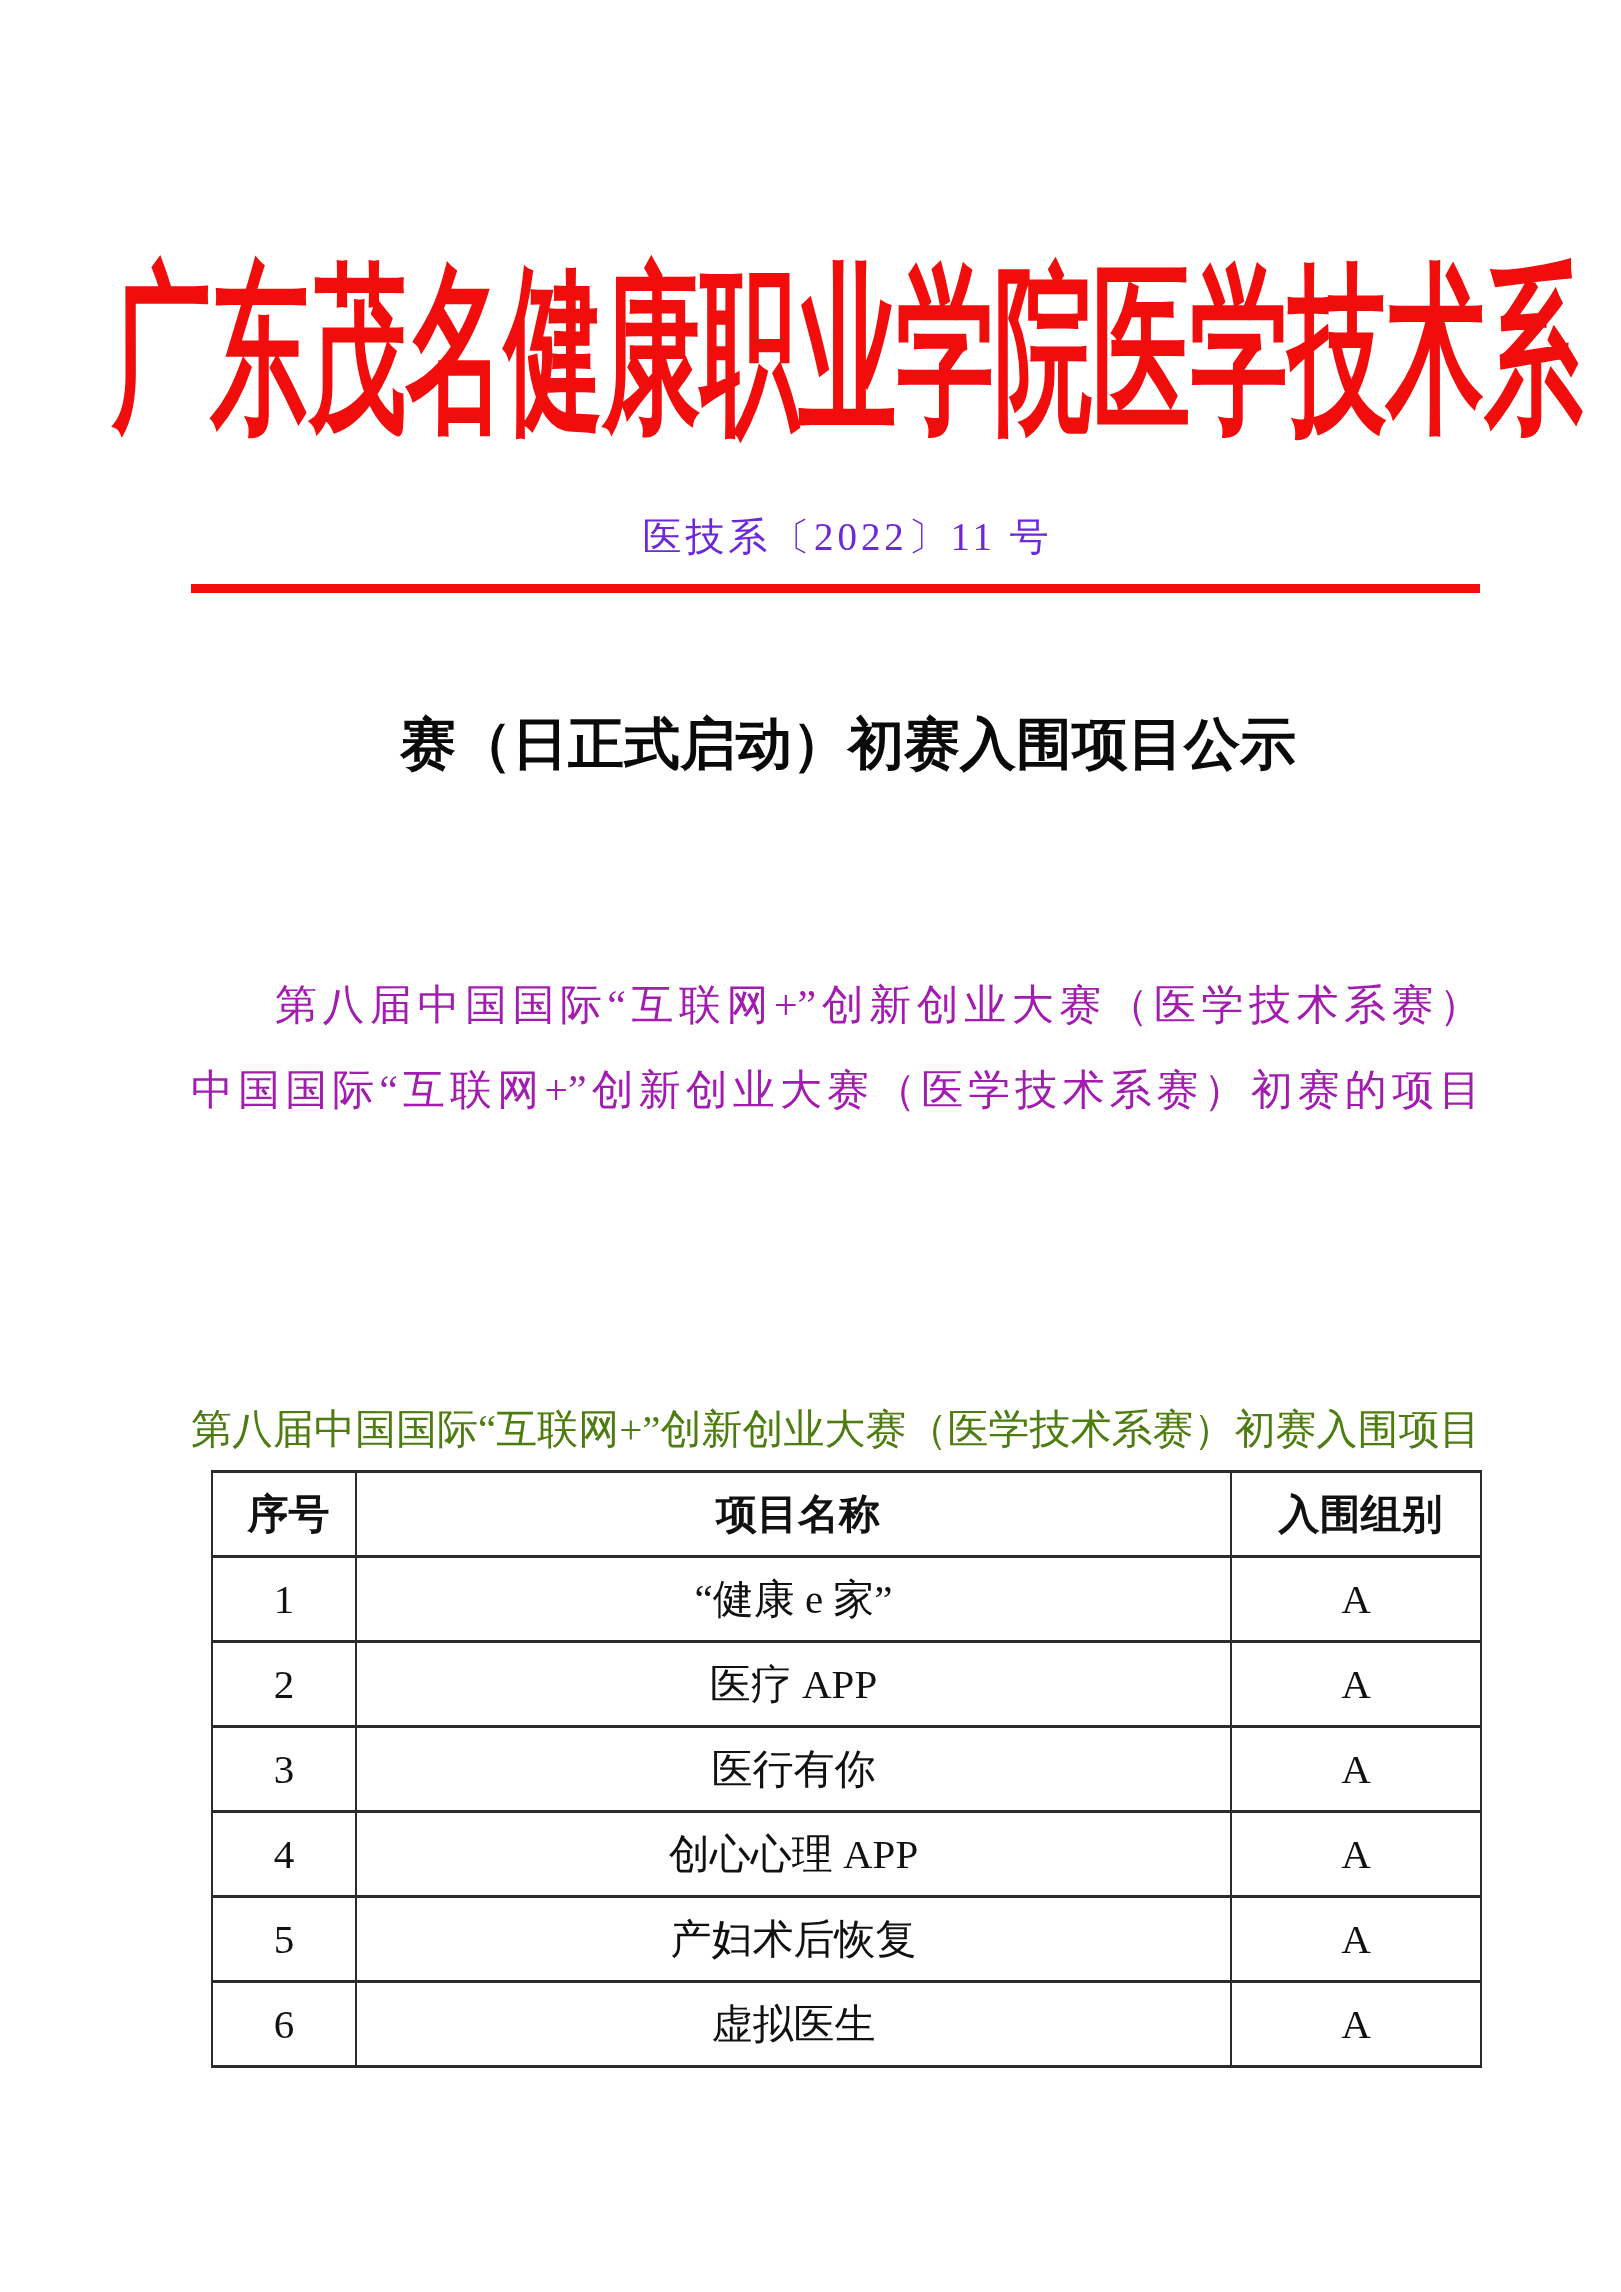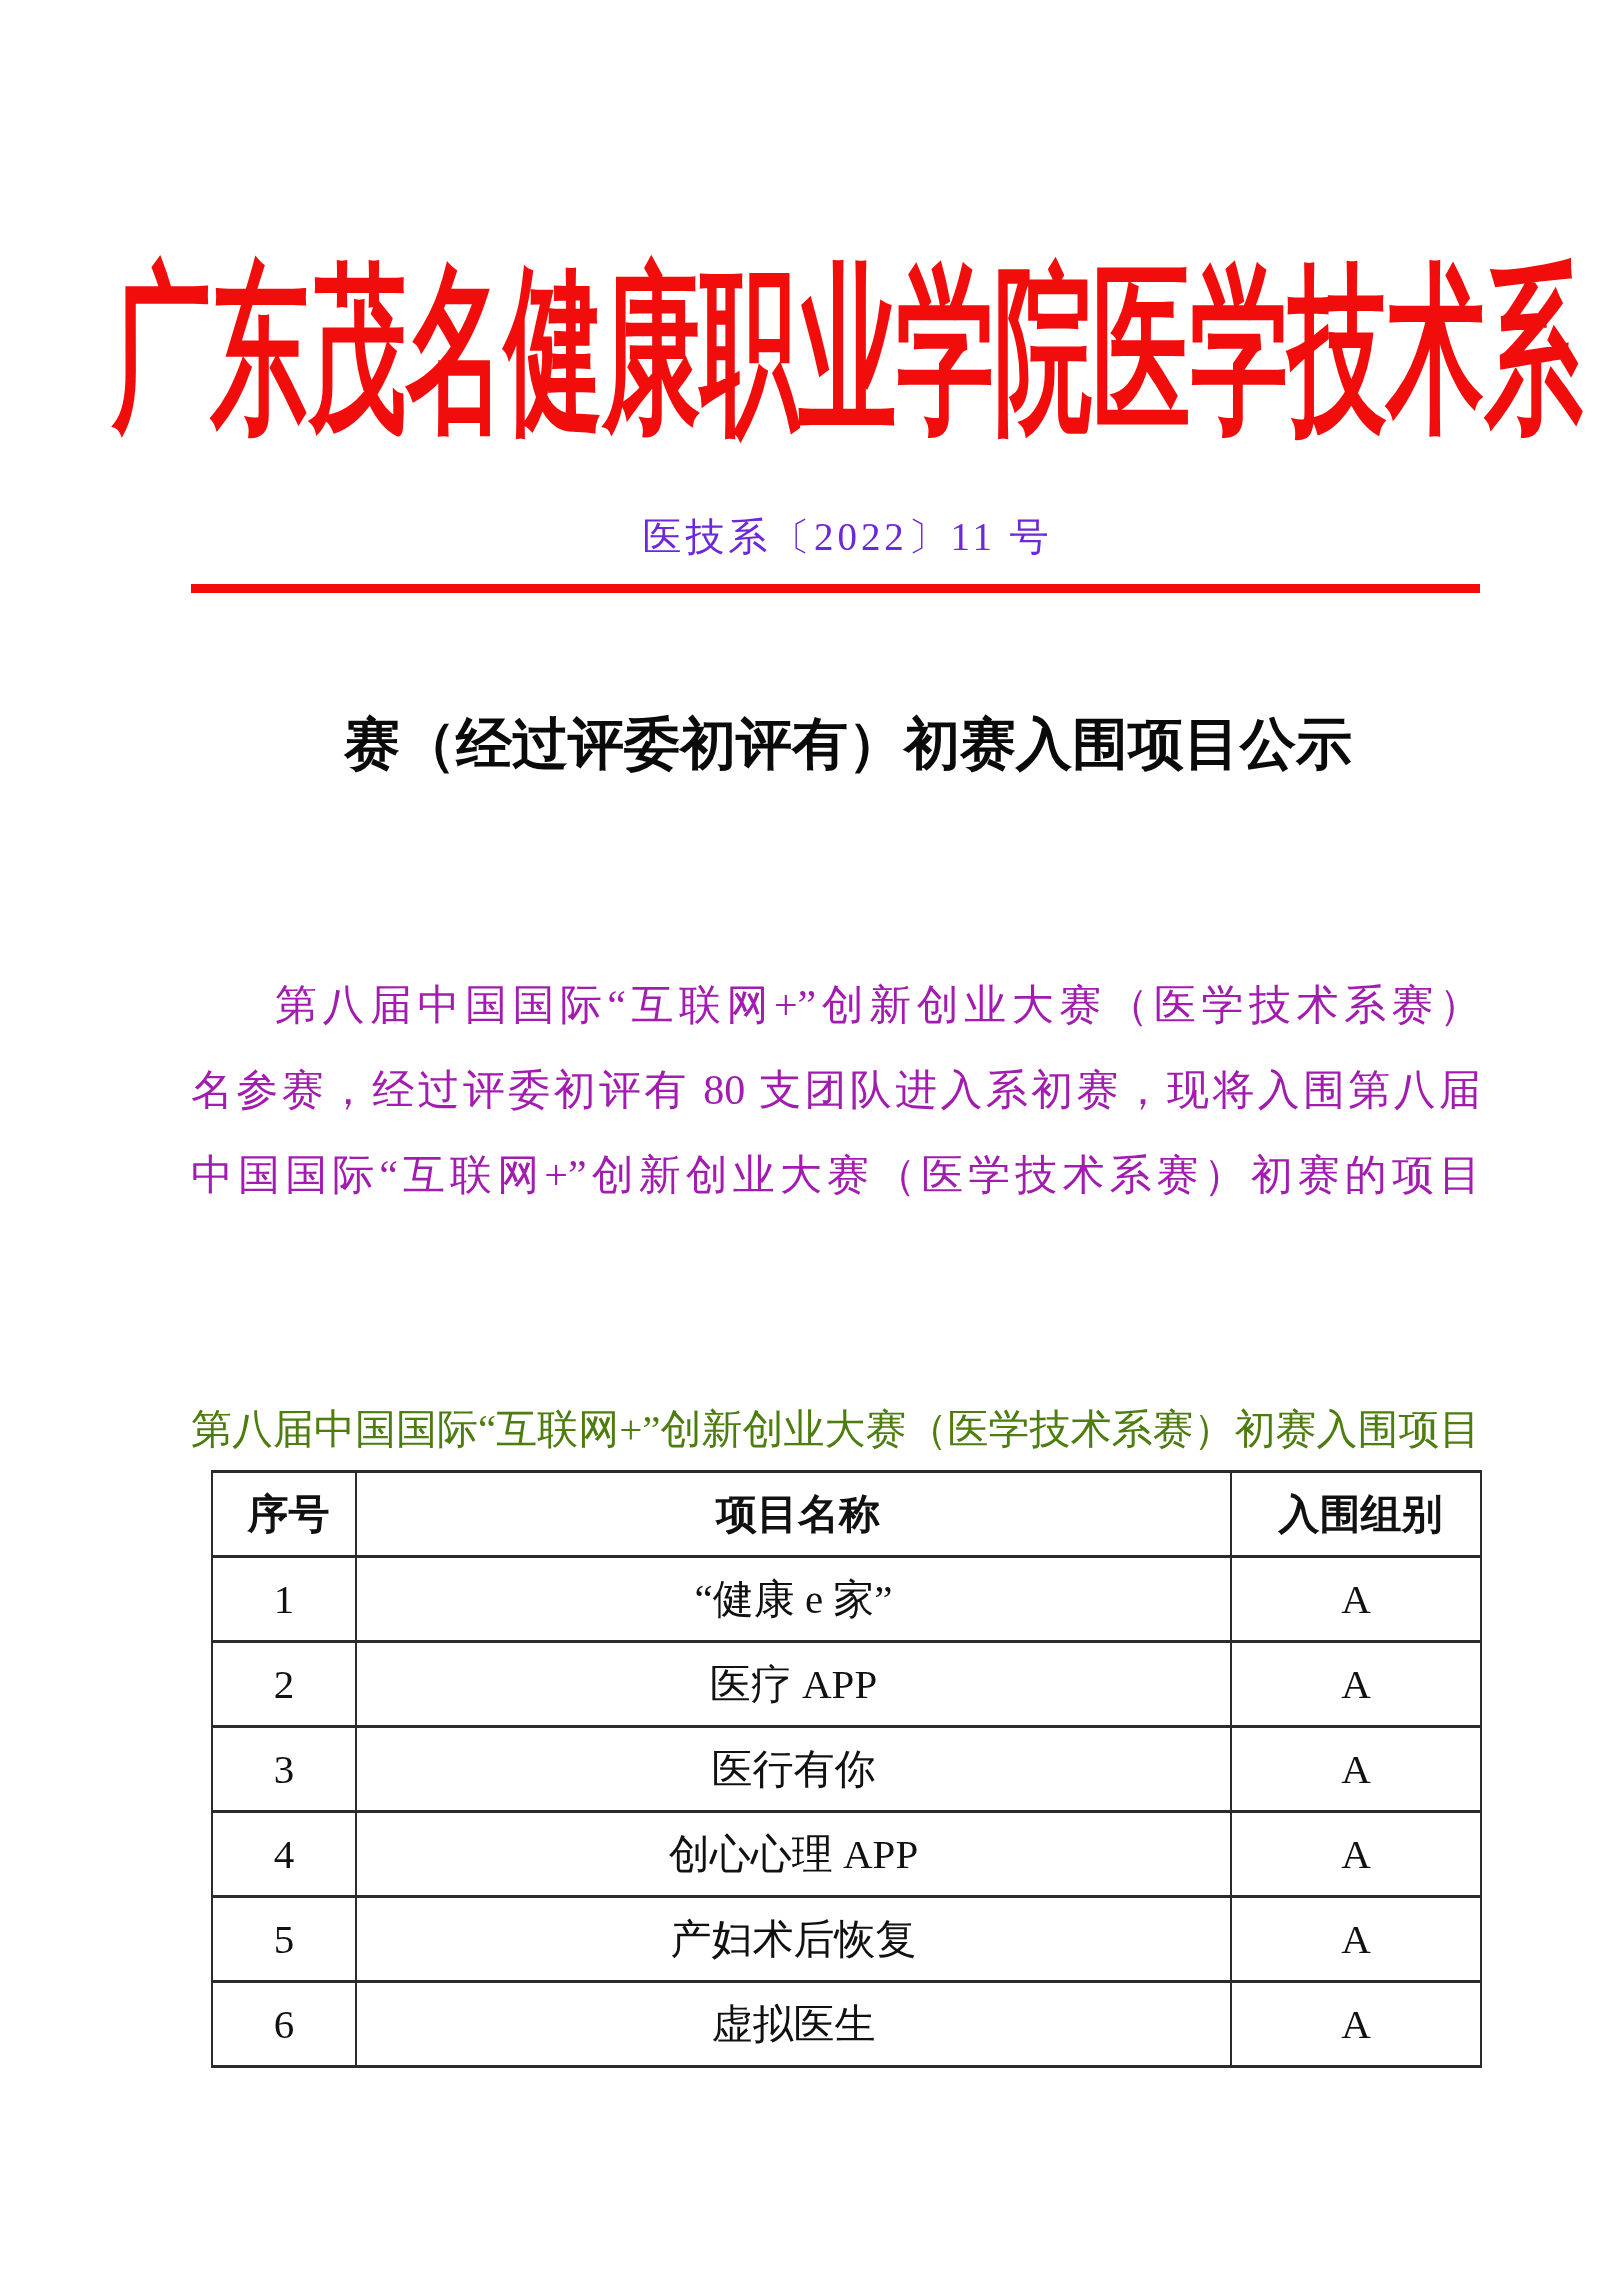--- a/index.html
+++ b/index.html
@@ -140,26 +140,25 @@
 
   <div class="red-head">
     <span class="stretch">广东茂名健康职业学院医学技术系</span>
   </div>
 
   <div class="doc-number">医技系〔2022〕11 号</div>
 
   <div class="red-rule"></div>
 
   <div class="main-title">
-    <div>赛（经过评委初评有）初赛入围项目公示</div>
+    <div>赛（日正式启动）初赛入围项目公示</div>
   </div>
 
   <div class="body-text">
     <div class="body-line indent">第八届中国国际“互联网+”创新创业大赛（医学技术系赛）</div>
-    <div class="body-line">名参赛，经过评委初评有 80 支团队进入系初赛，现将入围第八届</div>
     <div class="body-line">中国国际“互联网+”创新创业大赛（医学技术系赛）初赛的项目</div>
   </div>
 
   <div class="table-caption">第八届中国国际“互联网+”创新创业大赛（医学技术系赛）初赛入围项目</div>
 
   <table class="list-table">
     <colgroup>
       <col class="c-no">
       <col class="c-name">
       <col class="c-grp">

